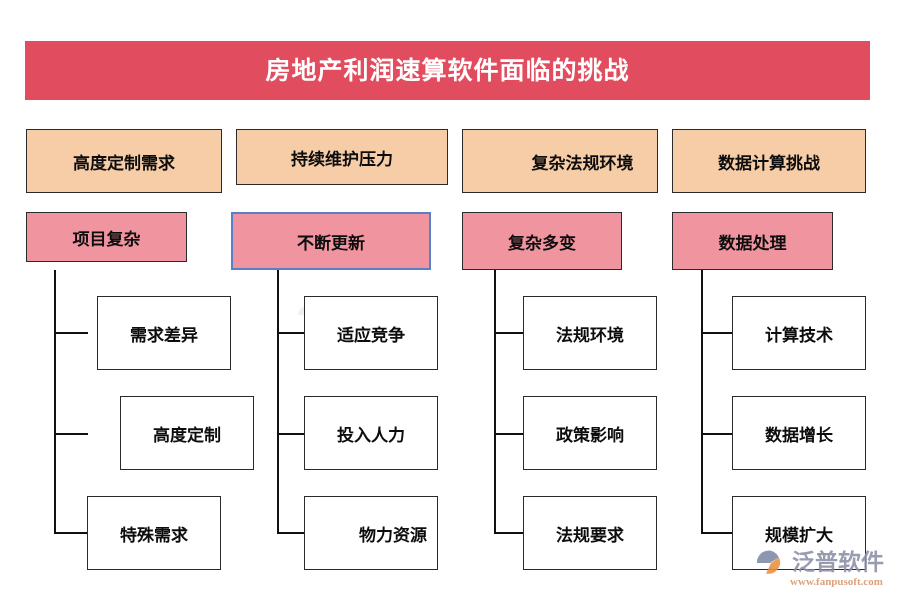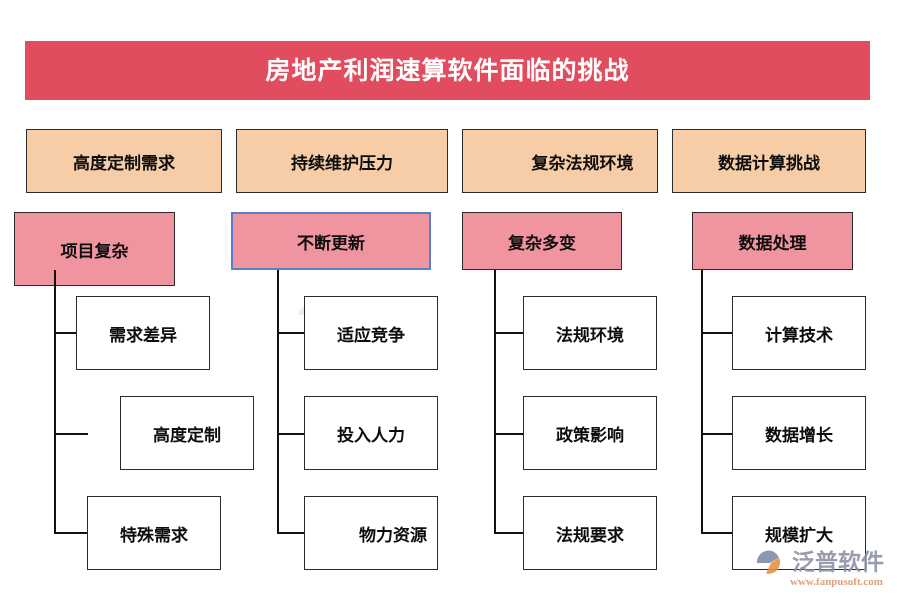--- a/index.html
+++ b/index.html
@@ -111,40 +111,40 @@
 <div id="canvas">
 
   <div class="title-banner">
     <span class="title-text">房地产利润速算软件面临的挑战</span>
   </div>
 
   <div class="node node-cat" style="left:26px; top:129px; width:196px; height:64px;">
     <span>高度定制需求</span>
   </div>
 
-  <div class="node node-sub" style="left:14px; top:212px; width:161px; height:74px;">
+  <div class="node node-sub" style="left:26px; top:212px; width:161px; height:50px;">
     <span>项目复杂</span>
   </div>
 
   <div class="conn conn-v" style="left:54px; top:270px; height:264px;"></div>
   <div class="conn conn-h" style="left:54px; top:332px; width:34px;"></div>
   <div class="conn conn-h" style="left:54px; top:433px; width:34px;"></div>
   <div class="conn conn-h" style="left:54px; top:532px; width:34px;"></div>
 
-  <div class="node node-leaf" style="left:76px; top:296px; width:134px; height:74px;">
+  <div class="node node-leaf" style="left:97px; top:296px; width:134px; height:74px;">
     <span>需求差异</span>
   </div>
   <div class="node node-leaf" style="left:76px; top:396px; width:134px; height:74px;margin-left:44px;">
     <span>高度定制</span>
   </div>
   <div class="node node-leaf" style="left:87px; top:496px; width:134px; height:74px;">
     <span>特殊需求</span>
   </div>
 
-  <div class="node node-cat" style="left:236px; top:129px; width:212px; height:64px;">
+  <div class="node node-cat" style="left:236px; top:129px; width:212px; height:56px;">
     <span>持续维护压力</span>
   </div>
 
   <div class="node node-sub selected" style="left:231px; top:212px; width:200px; height:58px;">
     <span>不断更新</span>
   </div>
 
   <div class="conn conn-v" style="left:277px; top:270px; height:264px;"></div>
   <div class="conn conn-h" style="left:277px; top:332px; width:28px;"></div>
   <div class="conn conn-h" style="left:277px; top:433px; width:28px;"></div>
@@ -191,21 +191,21 @@
     <span>政策影响</span>
   </div>
   <div class="node node-leaf" style="left:523px; top:496px; width:134px; height:74px;">
     <span>法规要求</span>
   </div>
 
   <div class="node node-cat" style="left:672px; top:129px; width:194px; height:64px;">
     <span>数据计算挑战</span>
   </div>
 
-  <div class="node node-sub" style="left:692px; top:212px; width:161px; height:58px;">
+  <div class="node node-sub" style="left:672px; top:212px; width:161px; height:58px;">
     <span>数据处理</span>
   </div>
 
   <div class="conn conn-v" style="left:701px; top:270px; height:264px;"></div>
   <div class="conn conn-h" style="left:701px; top:332px; width:32px;"></div>
   <div class="conn conn-h" style="left:701px; top:433px; width:32px;"></div>
   <div class="conn conn-h" style="left:701px; top:532px; width:32px;"></div>
 
   <div class="node node-leaf" style="left:732px; top:296px; width:134px; height:74px;">
     <span>计算技术</span>

